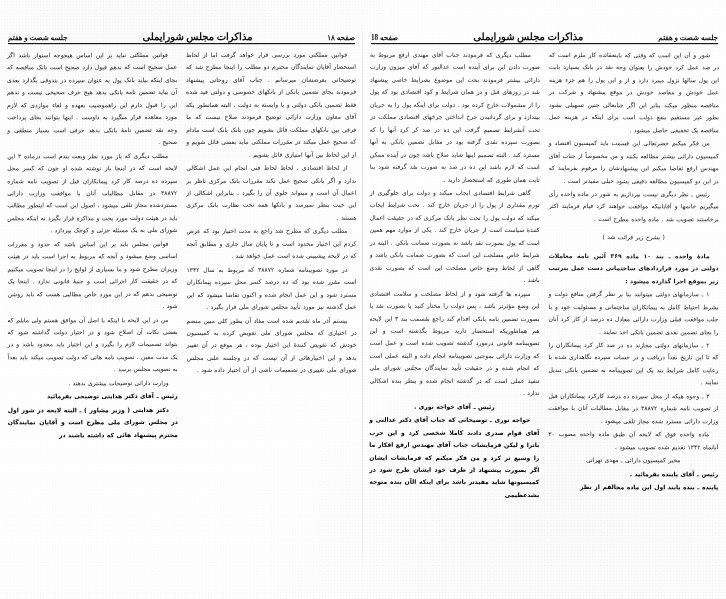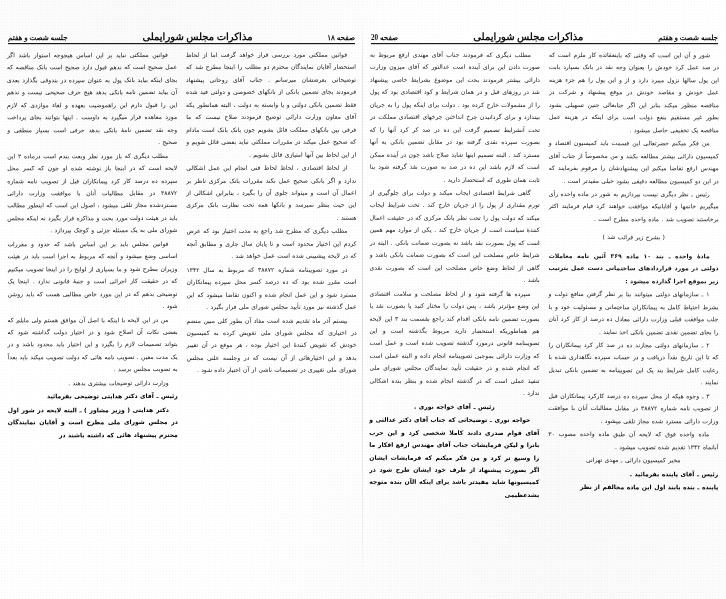--- a/index.html
+++ b/index.html
@@ -111,21 +111,21 @@
         <p class="para right spk">رئیس ـ آقای دکتر هدایتی توضیحی بفرمائید</p>
         <p class="para indent spk">دکتر هدایتی ( وزیر مشاور ) ـ البته لایحه در شور اول در مجلس شورای ملی مطرح است و آقایان نمایندگان محترم پیشنهاد هائی که داشته باشند در</p>
       </div>
     </div>
   </div>
 
   <div class="page" id="page-right">
     <div class="page-header">
       <span class="hdr-cell">جلسه شصت و هفتم</span>
       <span class="hdr-cell hdr-center">مذاکرات مجلس شورایملی</span>
-      <span class="hdr-cell">صفحه 20</span>
+      <span class="hdr-cell">صفحه 18</span>
     </div>
     <div class="header-rule"></div>
 
     <div class="columns">
 
       <div class="col">
         <p class="para indent">شور و آن این است که وقتی که باینعقائده کار ملزم است که در صد عمل کرد خودش را بعنوان وجه نقد در بانک بسپارد بابت این پول سالها نزول میبرد دارد و از و این پول را هم جزء هزینه عمل خودش و مقاصد خودش در موقع پیشنهاد و شرکت در مناقصه منظور میکند بنابر این اگر جنابعالی چنین تسهیلی بشود بطور غیر مستقیم بنفع دولت است برای اینکه در هزینه عمل مناقصه یک تخفیفی حاصل میشود .</p>
         <p class="para indent">من فکر میکنم حضرتعالی این قسمت باید کمیسیون اقتصاد و کمیسیون دارائی بیشتر مطالعه بکنند و من مخصوصاً از جناب آقای مهندس ارفع تقاضا میکنم این پیشنهادشان را مرقوم بفرمایند که در این دو کمیسیون مطالعه دقیقی بشود خیلی مفیدتر است .</p>
         <p class="para indent">رئیس ـ نظر دیگری نیست بپردازیم به شور در ماده واحده رأی میگیریم خانمها و آقایانیکه موافقت خواهند کرد قیام فرمایند اکثر برخاستند تصویب شد . ماده واحده مطرح است .</p>
         <div class="gap"></div>

